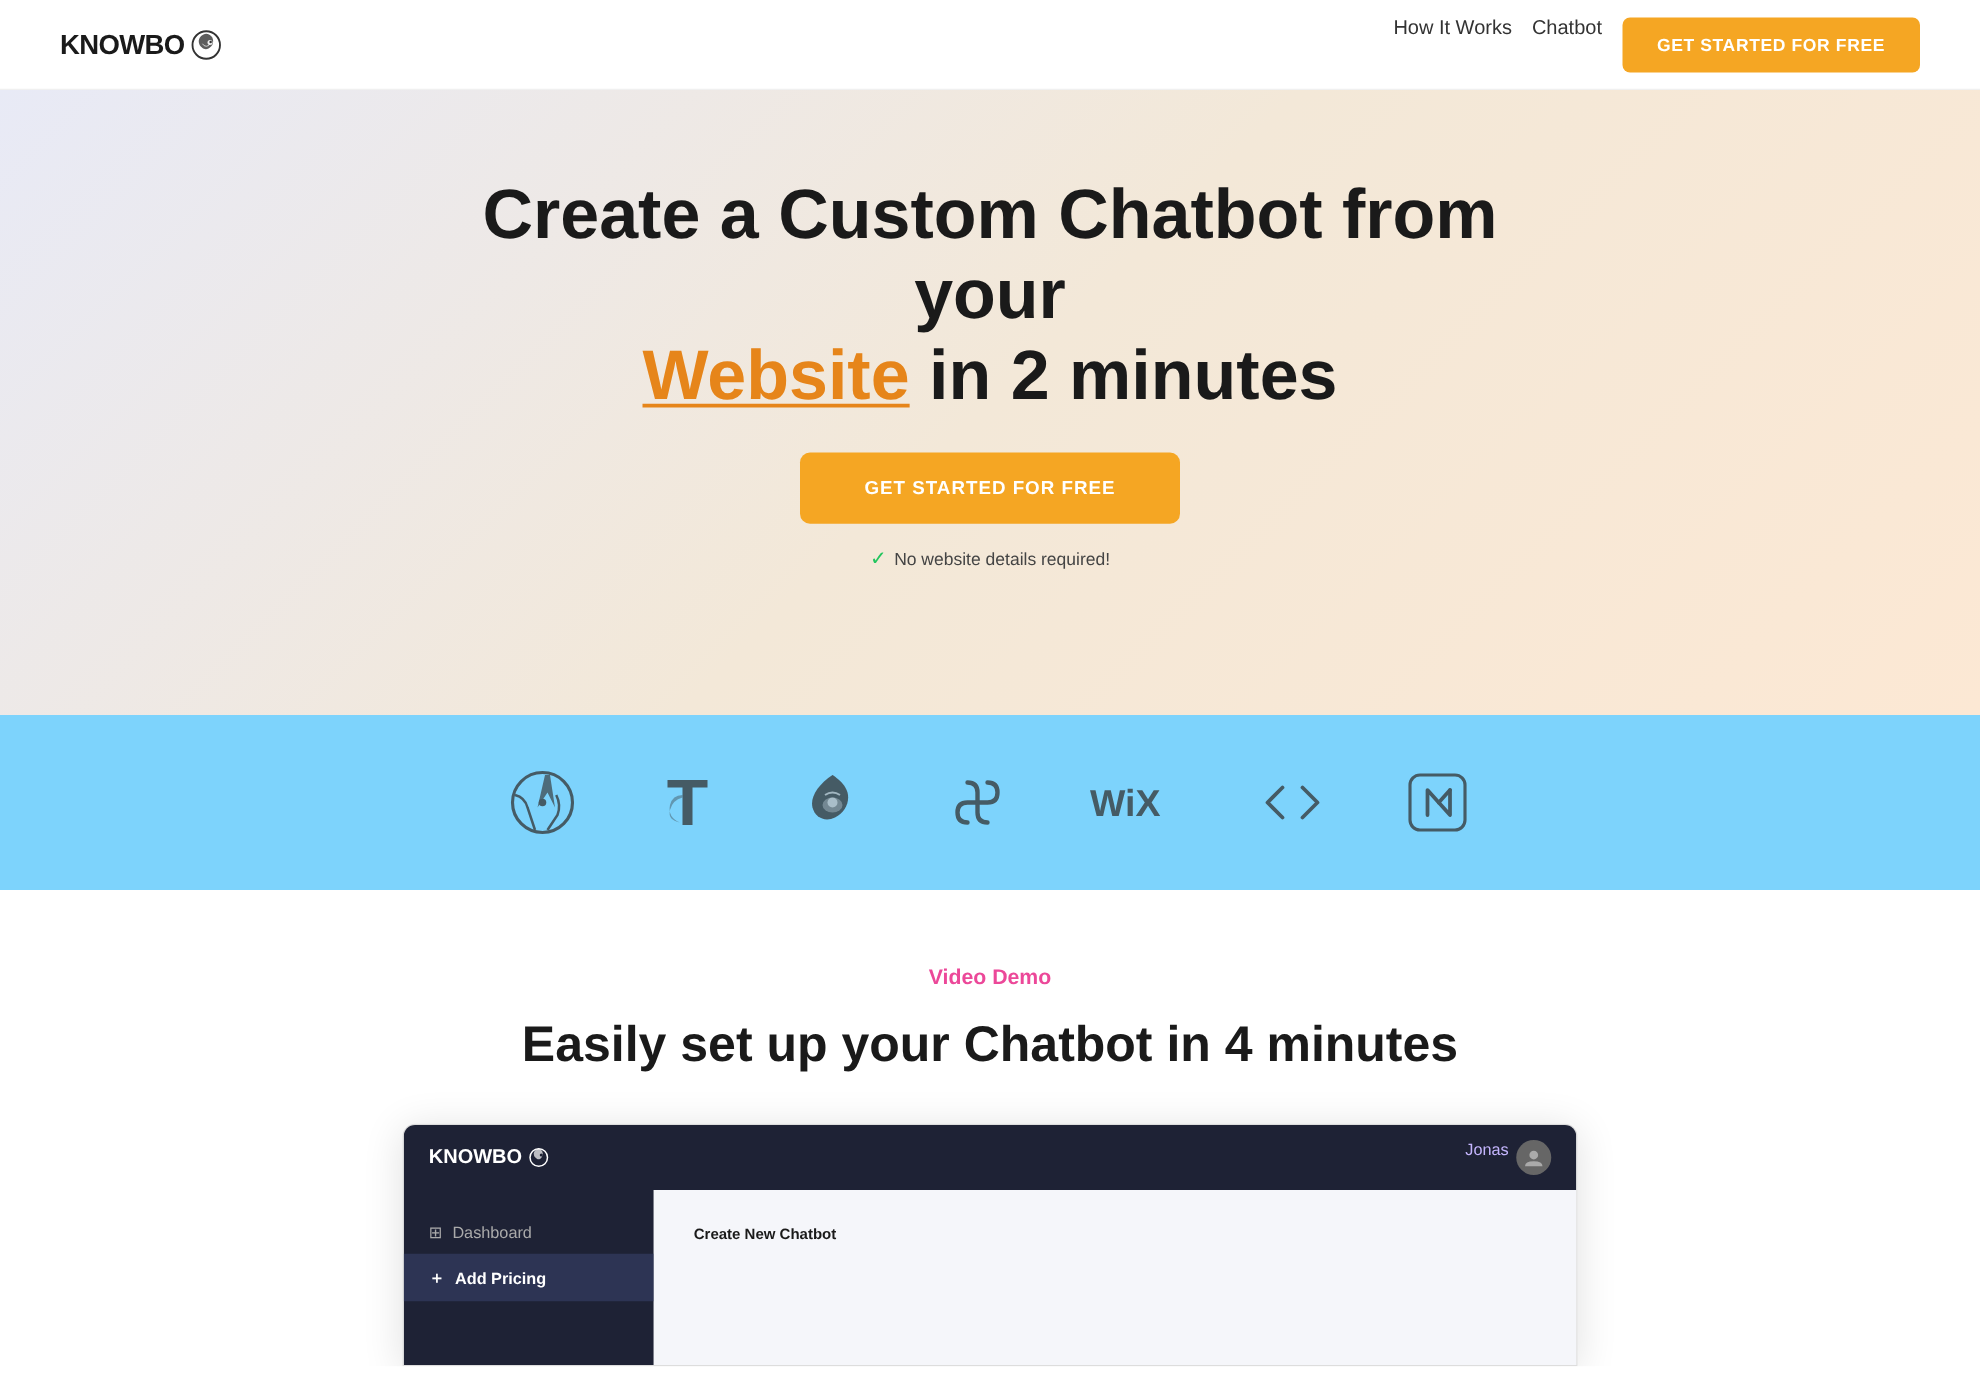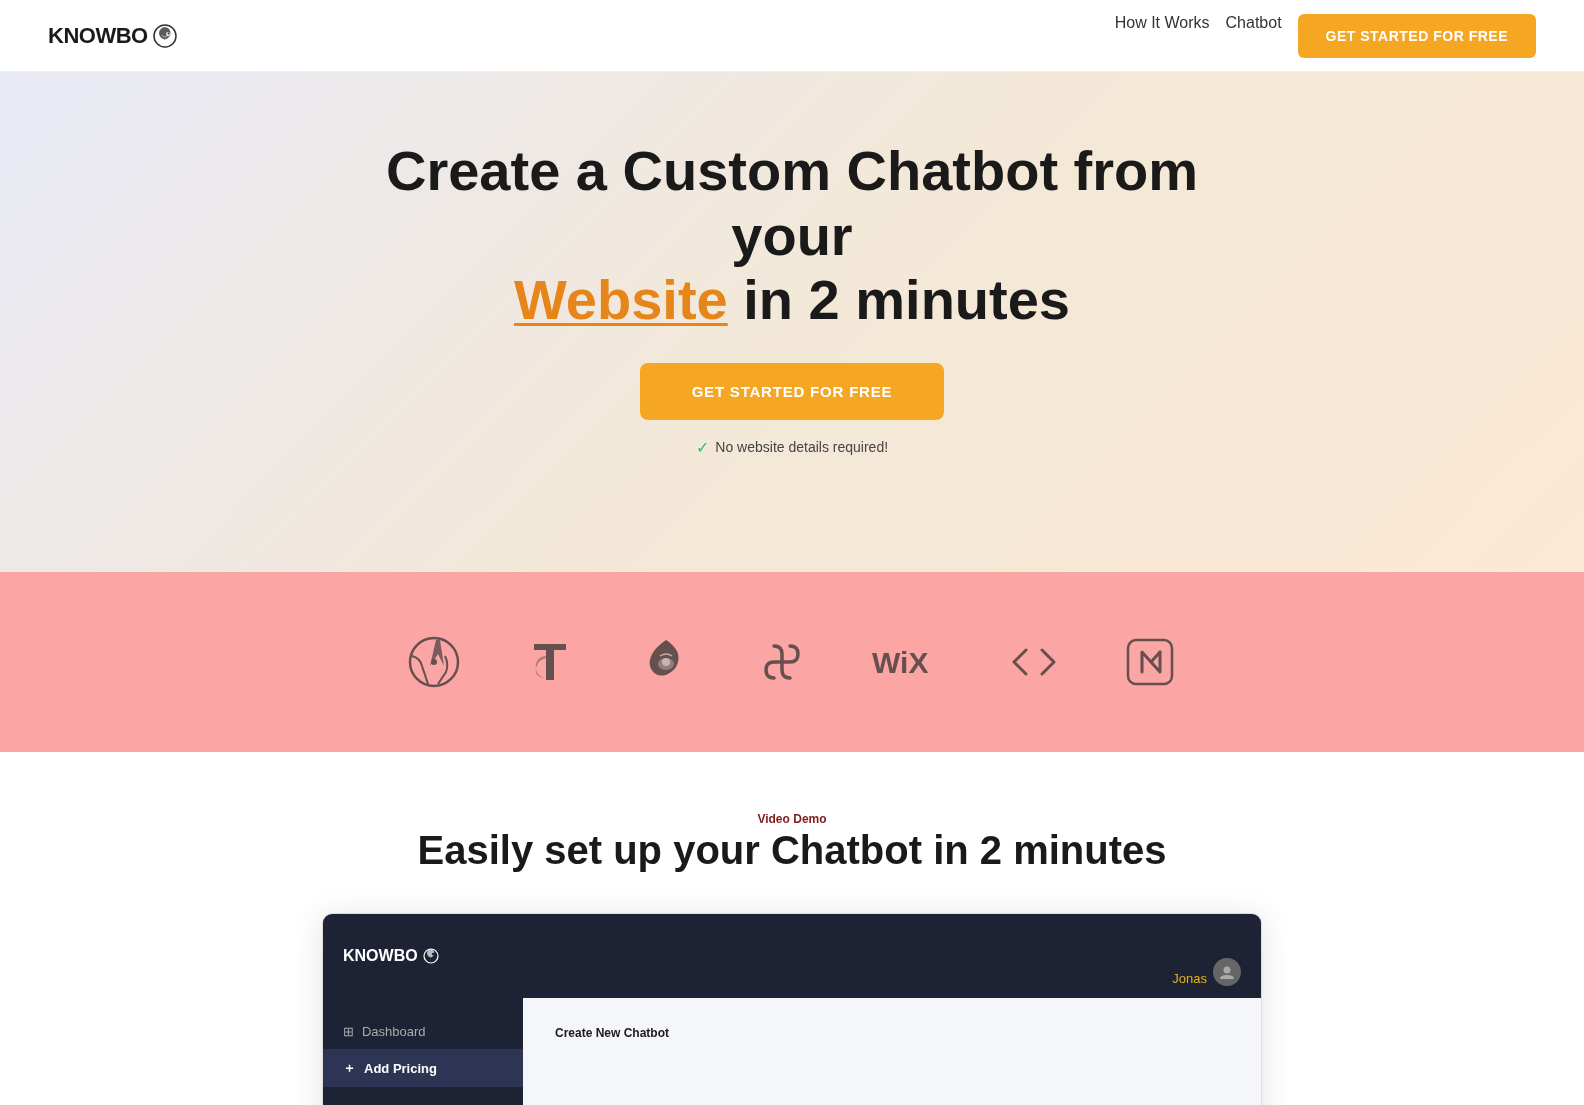--- a/index.html
+++ b/index.html
@@ -56,54 +56,54 @@
       font-size: 15px; font-weight: 700; border-radius: 8px; cursor: pointer;
       letter-spacing: 0.8px; text-transform: uppercase; margin-bottom: 18px;
     }
     .hero-note {
       font-size: 14px; color: #444; display: flex; align-items: center; gap: 6px;
     }
     .check-icon { color: #22c55e; font-size: 16px; }
 
     
     .logos-strip {
-      background: #fca5a5; padding: 64px 20px;
+      background: #7dd3fc; padding: 44px 20px;
       display: flex; align-items: center; justify-content: center; gap: 64px;
       flex-wrap: wrap;
     }
     .logo-icon {
       opacity: 0.75; display: flex; align-items: center; justify-content: center;
     }
 
     
     .video-section {
       background: #fff; padding: 60px 20px 0;
       text-align: center;
     }
     .video-label {
-      font-size: 12px; color: #7f1d1d; font-weight: 600; margin-bottom: 2px;
+      font-size: 17px; color: #ec4899; font-weight: 600; margin-bottom: 22px;
     }
     .video-title {
       font-size: 40px; font-weight: 800; color: #1a1a1a; margin-bottom: 40px;
     }
 
     
     .demo-window {
       max-width: 940px; margin: 0 auto;
       border-radius: 10px 10px 0 0;
       overflow: hidden;
       box-shadow: 0 4px 32px rgba(0,0,0,0.12);
       border: 1px solid #ddd;
     }
     .demo-titlebar {
       background: #1e2235; padding: 12px 20px;
       display: flex; align-items: center; justify-content: space-between;
     }
     .demo-logo { color: #fff; font-weight: 700; font-size: 16px; display: flex; align-items: center; gap: 4px; }
-    .demo-user { color: #eab308; font-size: 13px; display: flex; align-items: flex-end; gap: 6px; margin-top: 32px; }
+    .demo-user { color: #c4b5fd; font-size: 13px; display: flex; align-items: flex-start; gap: 6px; }
     .demo-avatar {
       width: 28px; height: 28px; border-radius: 50%; background: #666;
       display: flex; align-items: center; justify-content: center; color: #ddd; font-size: 14px;
     }
     .demo-body {
       display: flex; background: #fff; min-height: 140px;
     }
     .demo-sidebar {
       width: 200px; background: #1e2235; flex-shrink: 0; padding: 16px 0;
     }
@@ -216,21 +216,21 @@
     <svg width="52" height="52" viewBox="0 0 52 52" fill="none">
       <rect x="4" y="4" width="44" height="44" rx="8" stroke="#333" stroke-width="2.5" fill="none"></rect>
       <path d="M18 36 L18 16 L36 36 L36 16" stroke="#333" stroke-width="3" fill="none" stroke-linecap="round" stroke-linejoin="round"></path>
       <line x1="27" y1="26" x2="36" y2="16" stroke="#333" stroke-width="3" stroke-linecap="round"></line>
     </svg>
   </div>
 </div>
 
 <div class="video-section">
   <div class="video-label">Video Demo</div>
-  <h2 class="video-title">Easily set up your Chatbot in 2 minutes</h2>
+  <h2 class="video-title">Easily set up your Chatbot in 4 minutes</h2>
 
   <div class="demo-window">
     <div class="demo-titlebar">
       <div class="demo-logo">
         <span>KNOWBO</span>
         <svg width="18" height="18" viewBox="0 0 18 18" fill="none">
           <circle cx="9" cy="9" r="7" stroke="#fff" stroke-width="1.2" fill="none"></circle>
           <path d="M9 2 C7 2 5 4 5 6 C5 8 6 9 7.5 10 C9 11 10.5 10 11.5 8.5 C12.5 7 12.5 4.5 11 3 C10.2 2.3 9.6 2 9 2Z" fill="#fff" opacity="0.7"></path>
           <circle cx="11" cy="7" r="1.2" fill="#1e2235"></circle>
         </svg>

